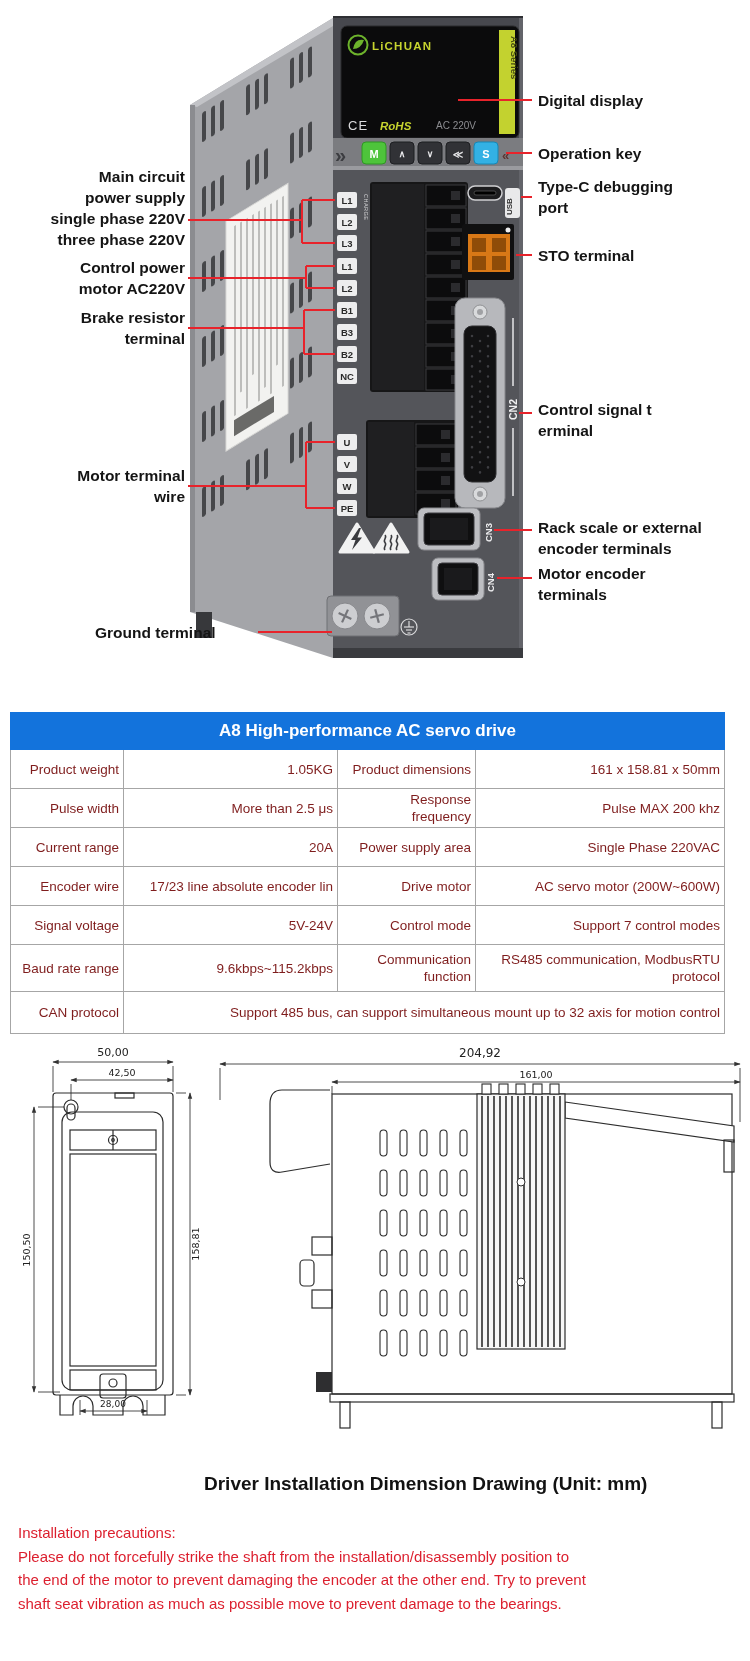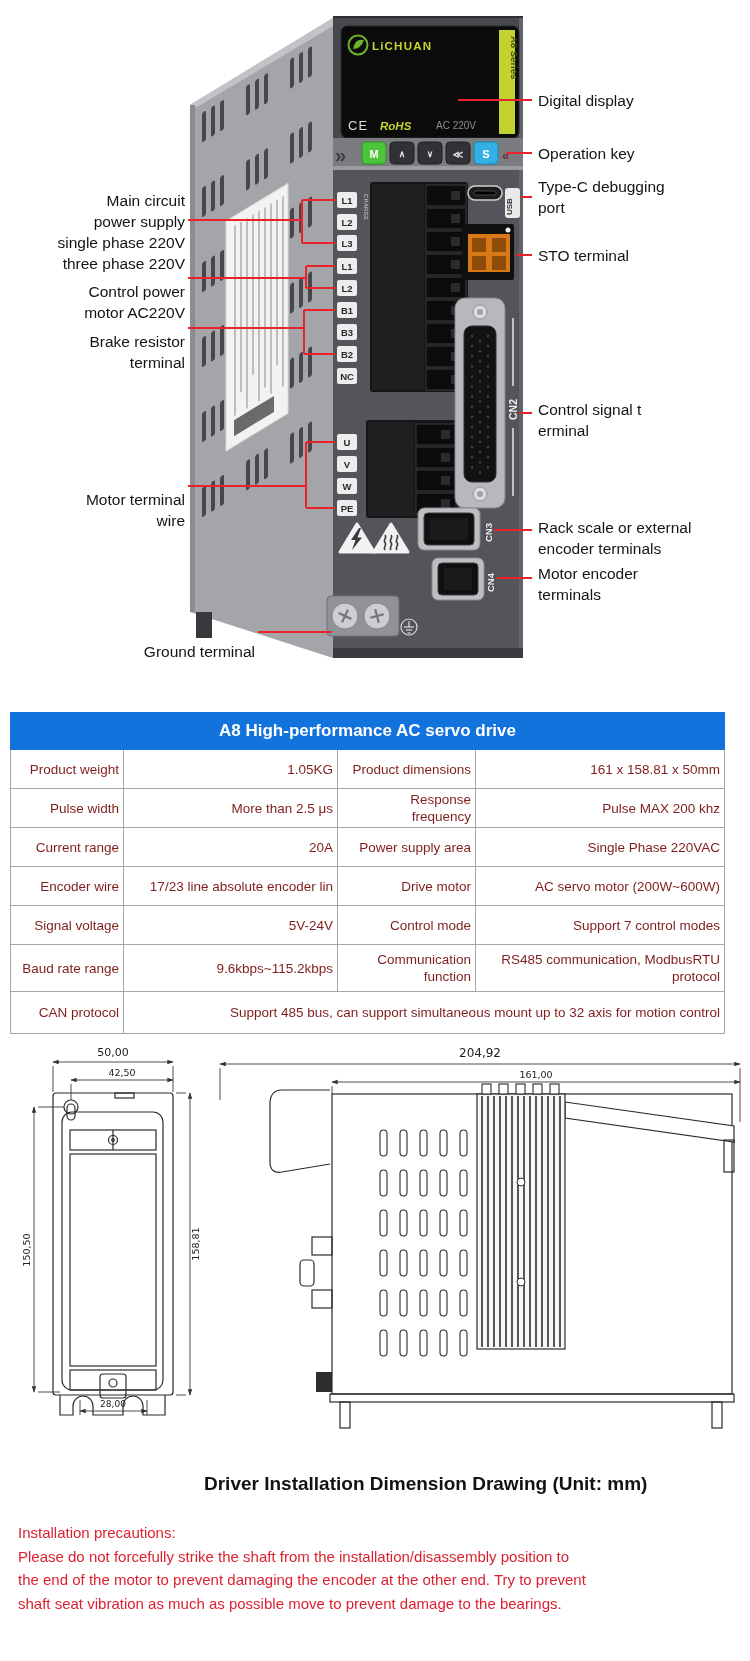--- a/index.html
+++ b/index.html
@@ -1,22 +1,22 @@
 <!DOCTYPE html>
 <html><head>
 <meta charset="utf-8">
 <style>
   html,body{margin:0;padding:0;background:#fff;}
   .page{position:relative;width:750px;height:1661px;background:#ffffff;overflow:hidden;
         font-family:"Liberation Sans",sans-serif;}
   
-  .co-label{position:absolute;font-size:15.5px;line-height:21px;color:#141414;}
-  .co-left{right:565px;text-align:right;width:180px;margin-top:24px;}
+  .co-label{position:absolute;font-size:15.5px;line-height:21px;color:#141414;font-weight:bold;}
+  .co-left{right:565px;text-align:right;width:180px;}
   .co-right{left:538px;text-align:left;width:205px;}
-  .co-ground{right:495px;text-align:right;width:160px;margin-top:19px;}
+  .co-ground{right:495px;text-align:left;width:160px;}
   
   .spec{position:absolute;left:10px;top:712px;width:714px;}
   .spec table{width:100%;border-collapse:collapse;table-layout:fixed;}
   .spec th.title{background:#1373dc;border:1px solid #1373dc;color:#fff;
         font-size:17px;font-weight:bold;height:34px;text-align:center;}
   .spec td{border:1px solid #a6a6a6;font-size:13.5px;color:#7f1d1d;
         padding:2px 4px 2px 11px;vertical-align:middle;line-height:17px;text-align:right;}
   .spec tr.r{height:39px}.spec tr.rc{height:47px}.spec tr.rn{height:42px}
   
   .draw{position:absolute;}

